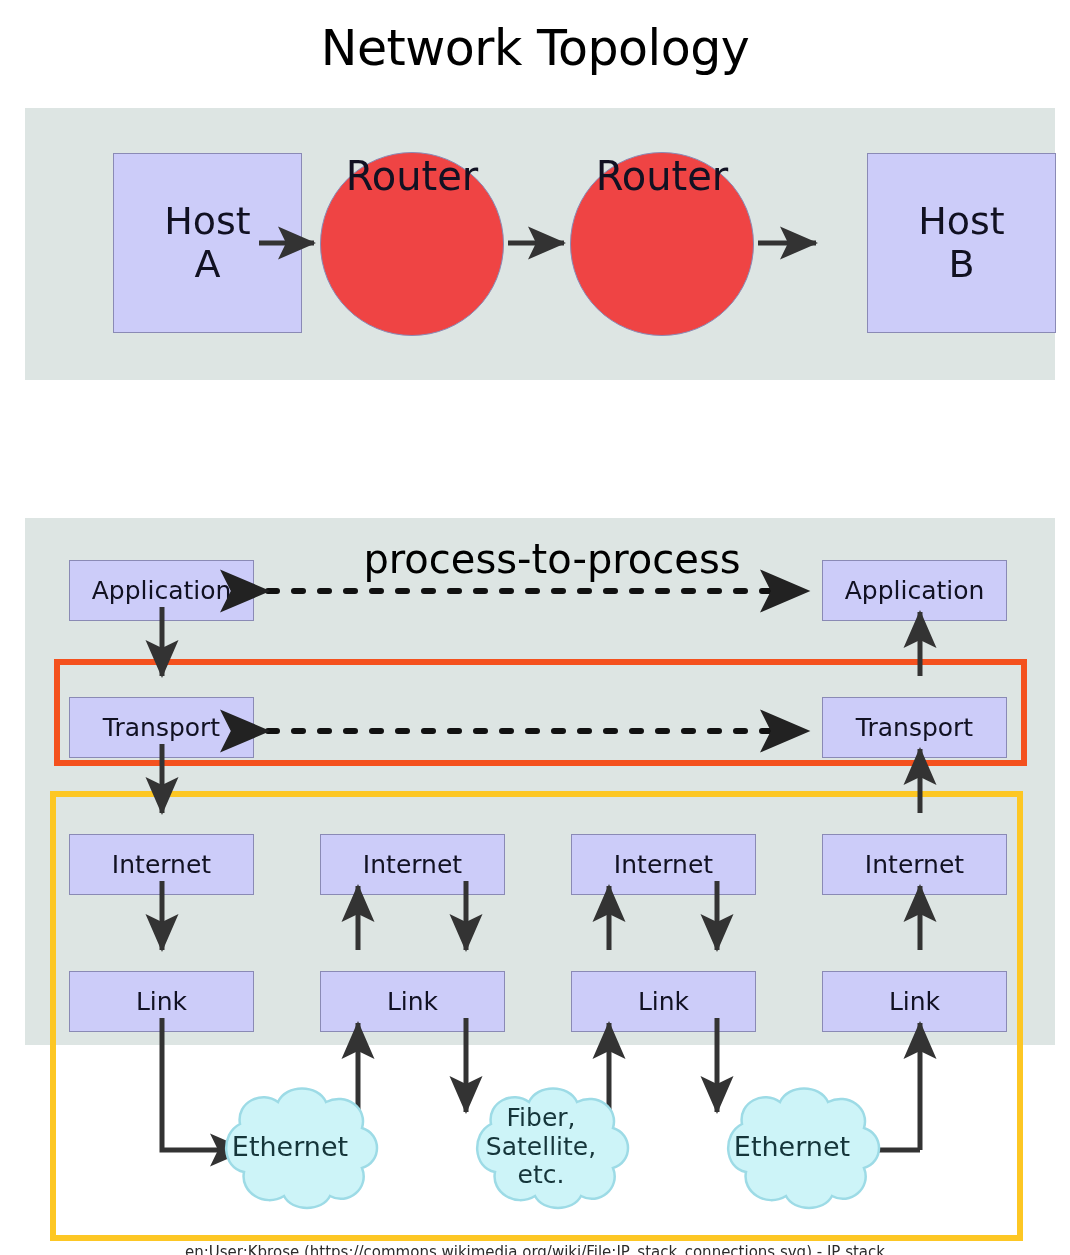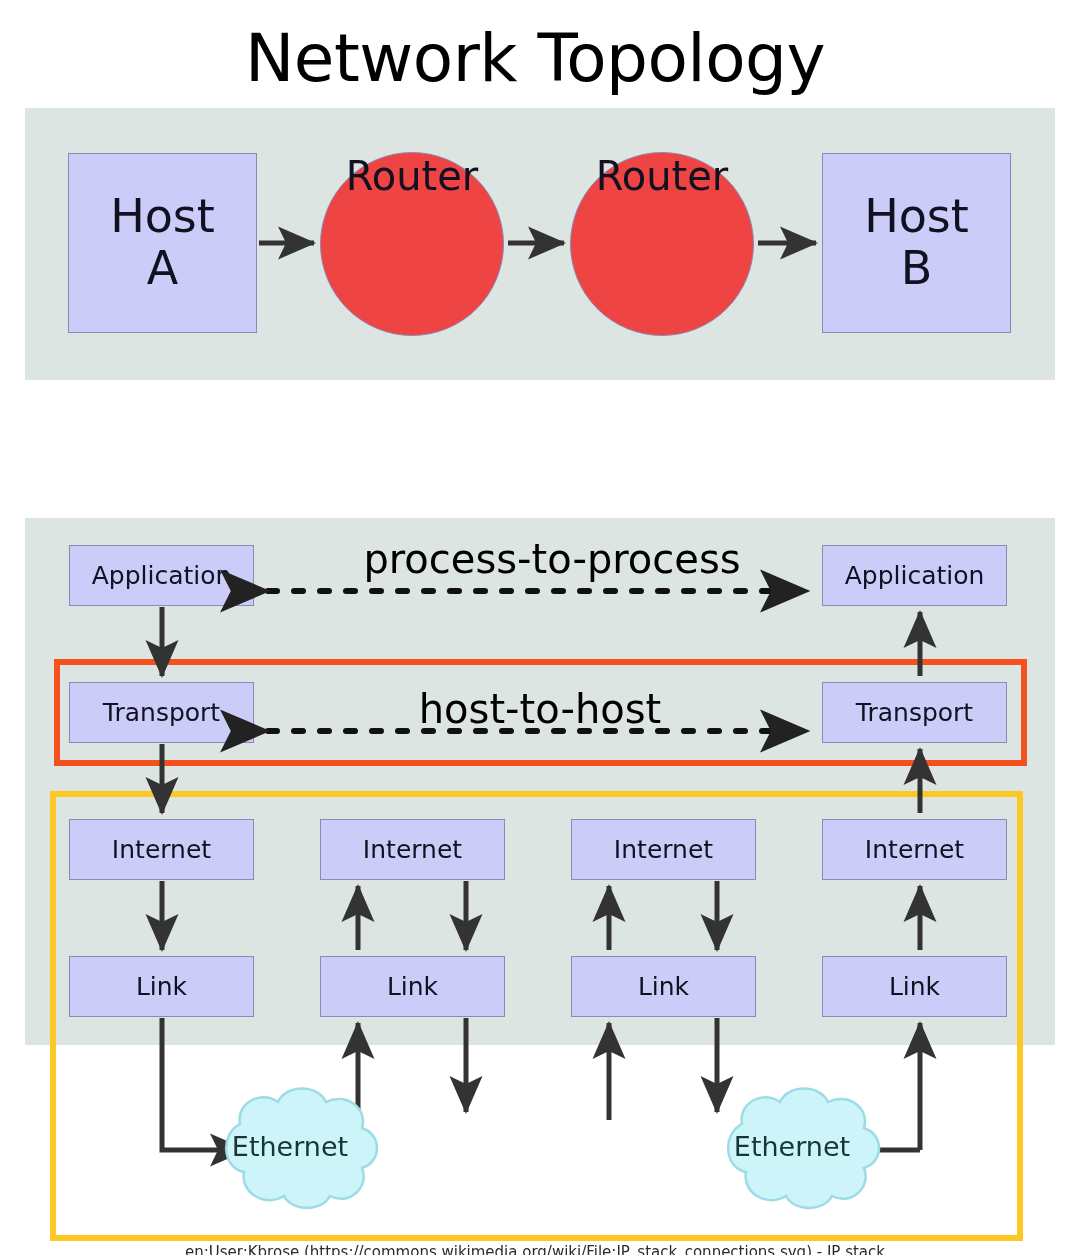--- a/index.html
+++ b/index.html
@@ -8,21 +8,21 @@
     background: #ffffff;
     font-family: "DejaVu Sans", sans-serif;
     overflow: hidden;
   }
   #root { position: relative; width: 1070px; height: 1255px; }
 
   
   .title {
     position: absolute; left: 0; width: 1070px;
     text-align: center;
-    font-size: 66px;
+    font-size: 49px;
     font-weight: 400;
     color: #000000;
     letter-spacing: -0.5px;
     font-family: "DejaVu Sans", sans-serif;
   }
   #title-topology { top: 20px; }
   #title-dataflow { top: 428px; }
 
   
   .panel {
@@ -37,31 +37,31 @@
     position: absolute;
     background: #ccccf9;
     border: 1.5px solid #8a8ab5;
     display: flex;
     align-items: center;
     justify-content: center;
     text-align: center;
     color: #111122;
     line-height: 1.12;
   }
-  .host-box { font-size: 46px; }
+  .host-box { font-size: 38px; margin-left: 45px; }
   .router-circle {
     position: absolute;
     background: #ef4444;
     border: 1.5px solid #8a8ab5;
     border-radius: 50%;
     display: flex; align-items: flex-start; justify-content: center;
     font-size: 40px;
     color: #111122;
   }
-  .layer-box { font-size: 25px; }
+  .layer-box { font-size: 25px; margin-top: 15px; }
 
   
   #frame-hosttohost {
     position: absolute;
     left: 54px; top: 659px; width: 973px; height: 107px;
     border: 6px solid #f4511e;
     background: transparent;
   }
   #frame-link {
     position: absolute;
@@ -173,31 +173,40 @@
     <span>Link</span>
   </div>
   <div class="node-box layer-box" style="left:571px; top:956px; width:185px; height:61px;">
     <span>Link</span>
   </div>
   <div class="node-box layer-box" style="left:822px; top:956px; width:185px; height:61px;">
     <span>Link</span>
   </div>
 
   <div class="flow-label" style="left:342px; top:536px; width:420px;">process-to-process</div>
-  <div class="flow-label" style="left:380px; top:686px; width:320px;">host-to-host</div>
 
   <div class="cloud" style="left:196px; top:1082px; width:188px; height:130px;">
     <svg width="188" height="130" viewBox="0 0 188 130">
       <path d="M44 42 C40 20 66 8 82 20 C90 2 122 2 130 20 C150 10 172 26 166 46
                C186 52 186 80 166 86 C174 106 152 124 134 114 C126 130 96 130 88 114
                C68 126 44 110 48 90 C26 86 24 52 44 42 Z" fill="#cdf4f8" stroke="#9ddbe6" stroke-width="2.5"></path>
     </svg>
     <span class="cloud-label" style="white-space:pre-line">Ethernet</span>
   </div>
 
+  <div class="cloud" style="left:447px; top:1082px; width:188px; height:130px;">
+    <svg width="188" height="130" viewBox="0 0 188 130">
+      <path d="M44 42 C40 20 66 8 82 20 C90 2 122 2 130 20 C150 10 172 26 166 46
+               C186 52 186 80 166 86 C174 106 152 124 134 114 C126 130 96 130 88 114
+               C68 126 44 110 48 90 C26 86 24 52 44 42 Z" fill="#cdf4f8" stroke="#9ddbe6" stroke-width="2.5"></path>
+    </svg>
+    <span class="cloud-label" style="white-space:pre-line; font-size:25px;">Fiber,
+Satellite,
+etc.</span>
+  </div>
 
   <div class="cloud" style="left:698px; top:1082px; width:188px; height:130px;">
     <svg width="188" height="130" viewBox="0 0 188 130">
       <path d="M44 42 C40 20 66 8 82 20 C90 2 122 2 130 20 C150 10 172 26 166 46
                C186 52 186 80 166 86 C174 106 152 124 134 114 C126 130 96 130 88 114
                C68 126 44 110 48 90 C26 86 24 52 44 42 Z" fill="#cdf4f8" stroke="#9ddbe6" stroke-width="2.5"></path>
     </svg>
     <span class="cloud-label" style="white-space:pre-line">Ethernet</span>
   </div>
 

